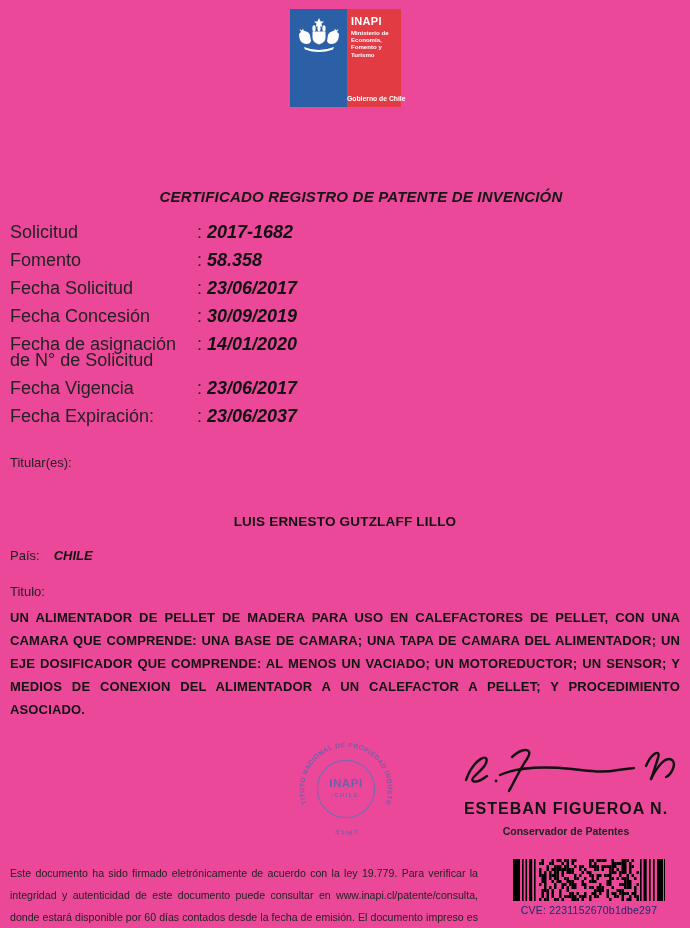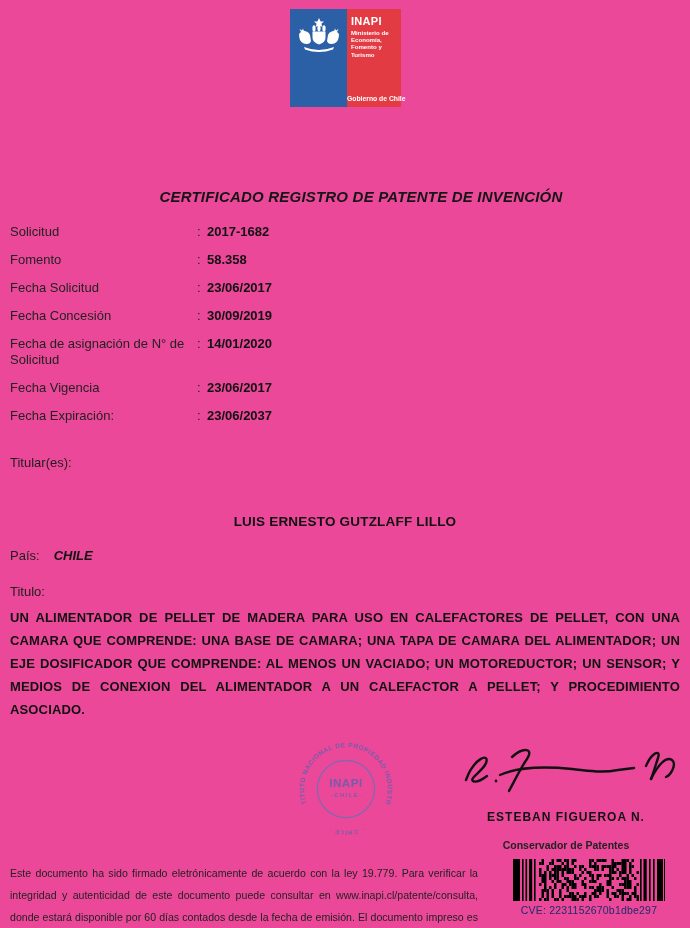--- a/index.html
+++ b/index.html
@@ -23,25 +23,25 @@
   .crest { margin-top: 9px; }
 
   
   .doc-title {
     position: absolute; top: 188px; left: 0; width: 100%;
     text-align: center; font-size: 15px; font-weight: bold; font-style: italic;
     letter-spacing: .2px; color: #151515; margin-left: 16px;
   }
 
   
-  .fields { position: absolute; left: 10px; top: 224px; width: 560px; font-size: 13px; }
+  .fields { position: absolute; left: 10px; top: 224px; width: 560px; font-size: 18px; }
   .field-row { display: flex; margin-bottom: 12px; line-height: 16px; }
   .field-label { width: 187px; flex: 0 0 187px; color: #222; }
   .field-sep { width: 10px; flex: 0 0 10px; color: #222; }
-  .field-value { font-weight: bold; color: #111; }
+  .field-value { font-weight: bold; color: #111; font-style: italic; }
 
   
   .titular-label { position: absolute; left: 10px; top: 455px; font-size: 13px; }
   .titular-name { position: absolute; left: 0; top: 514px; width: 100%; text-align: center; font-size: 13.5px; font-weight: bold; color: #111; letter-spacing: .2px; }
 
   
   .pais-row { position: absolute; left: 10px; top: 548px; font-size: 13px; display: flex; }
   .pais-value { font-weight: bold; font-style: italic; margin-left: 14px; color: #111; }
 
   
@@ -53,22 +53,22 @@
   }
 
   
   .stamp { position: absolute; left: 291px; top: 734px; width: 110px; height: 110px; opacity: .85; }
   .stamp text { fill: #5d62ab; }
   .stamp .ring-circle { stroke: #6a6fb4; fill: none; }
 
   
   .signature-block { position: absolute; left: 450px; top: 744px; width: 232px; text-align: center; }
   .sig-svg { display: block; }
-  .sig-name { font-size: 12px; font-weight: bold; letter-spacing: 1px; color: #111; margin-top: 12px; white-space: nowrap; }
-  .sig-role { font-size: 10.5px; font-weight: bold; color: #222; margin-top: 15px; }
+  .sig-name { font-size: 16px; font-weight: bold; letter-spacing: 1px; color: #111; margin-top: 2px; white-space: nowrap; }
+  .sig-role { font-size: 10.5px; font-weight: bold; color: #222; margin-top: 7px; }
 
   
   .footer-text {
     position: absolute; left: 10px; top: 862px; width: 468px;
     font-size: 10.6px; line-height: 22px; text-align: justify; color: #222;
   }
   .barcode-wrap { position: absolute; left: 513px; top: 859px; width: 152px; }
   .barcode-svg { display: block; }
   .cve-text { margin-top: 3px; text-align: center; font-size: 10.5px; color: #1c2d6b; letter-spacing: .2px; white-space: nowrap; }
 </style>

